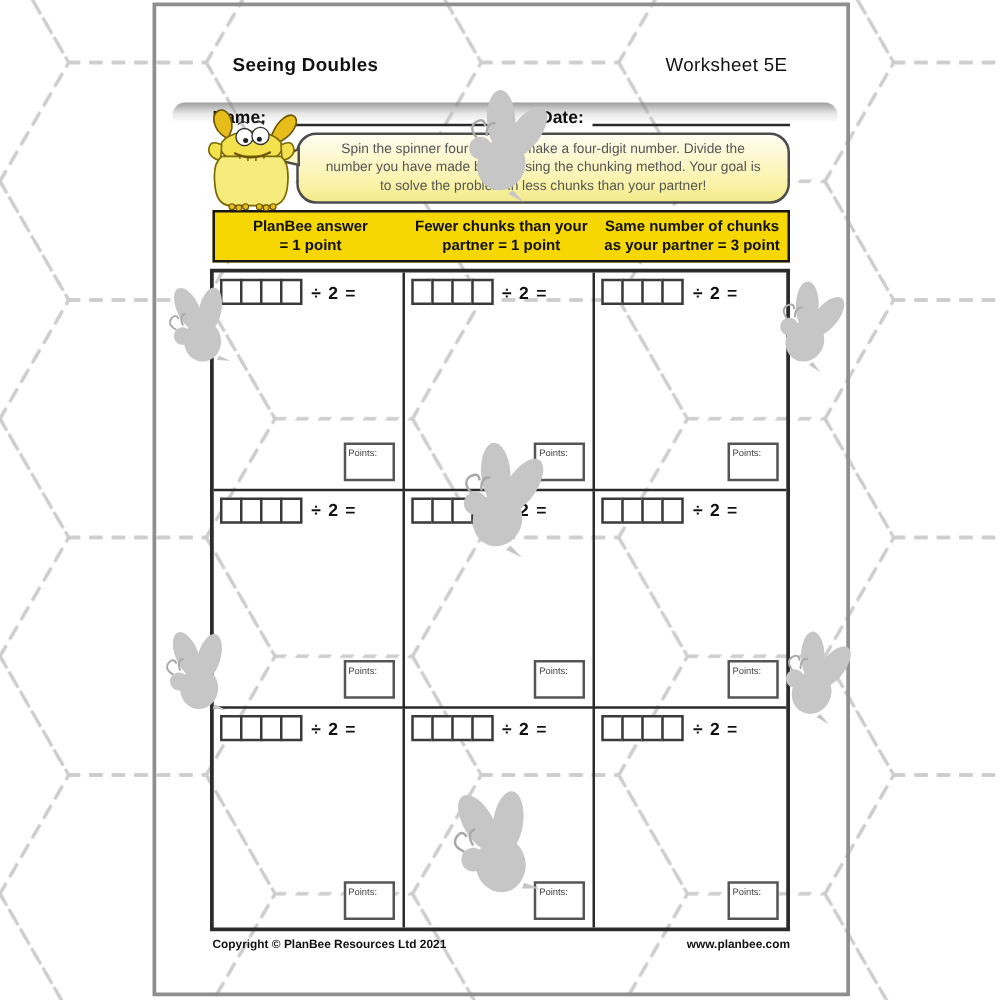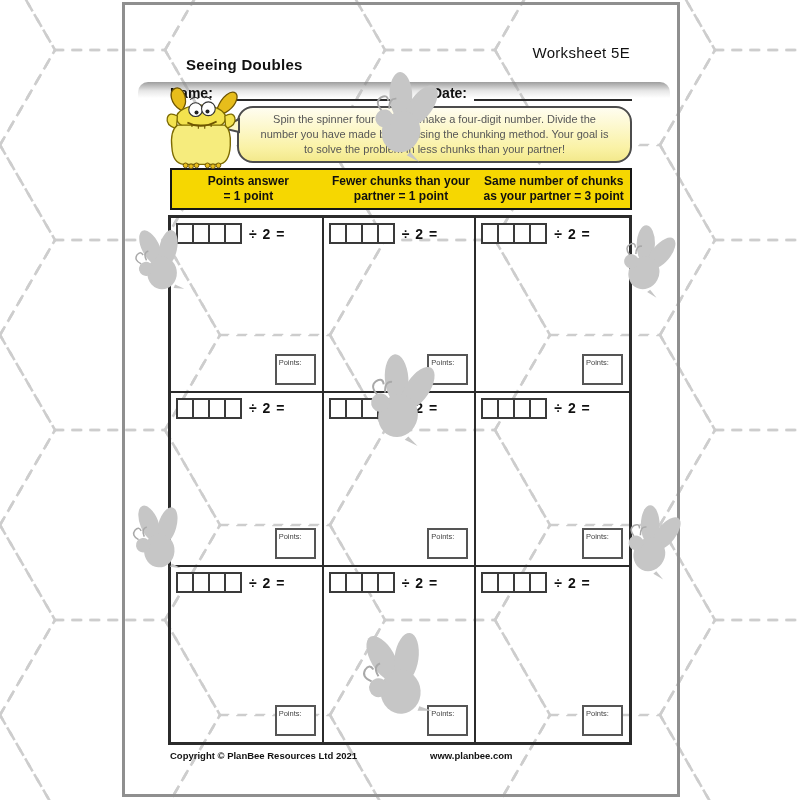--- a/index.html
+++ b/index.html
@@ -10,21 +10,21 @@
     color:#111;
   }
   .abs{position:absolute;}
   
   #hexbg{position:absolute;left:0;top:0;z-index:0;}
   
   .frame{
     position:absolute;left:122px;top:2px;width:552px;height:789px;
     border:3px solid var(--frame-gray,#8f8f8f);z-index:1;
   }
-  .title-left{left:186px;top:44px;font-size:15px;font-weight:bold;letter-spacing:.3px;z-index:3;margin-top:12px;}
+  .title-left{left:186px;top:44px;font-size:15px;font-weight:bold;letter-spacing:.3px;z-index:3;}
   .title-right{left:430px;top:44px;width:200px;text-align:right;font-size:15px;font-weight:normal;letter-spacing:.3px;z-index:3;}
   .shadow-strip{
     left:138px;top:82px;width:532px;height:16px;z-index:2;
     background:linear-gradient(to bottom, rgba(125,125,125,.75), rgba(185,185,185,.35) 55%, rgba(255,255,255,0));
     border-radius:10px 10px 0 0;
   }
   .field-label{font-size:14px;font-weight:bold;z-index:3;}
   .name-label{left:170px;top:85px;}
   .date-label{left:432px;top:85px;}
   .write-line{height:0;border-bottom:2px solid #2a2a2a;z-index:3;}
@@ -59,21 +59,21 @@
   .cell-top{position:absolute;left:5px;top:5px;display:flex;align-items:center;z-index:6;}
   .digit-boxes{display:flex;}
   .digit-box{width:14px;height:17px;border:2px solid #3a3a3a;background:#fff;margin-right:-2px;}
   .expr{margin-left:9px;font-size:14px;font-weight:bold;letter-spacing:1px;color:#111;}
   .points-box{
     position:absolute;right:6px;bottom:6px;width:41px;height:31px;box-sizing:border-box;
     border:2px solid #555;background:#fff;z-index:6;
   }
   .points-label{display:block;font-size:7.5px;color:#444;padding:2px 12px 0 2px;}
   .footer-left{left:170px;top:750px;font-size:9.5px;font-weight:bold;z-index:3;}
-  .footer-right{left:430px;top:750px;width:202px;font-size:9.5px;font-weight:bold;z-index:3;}
+  .footer-right{left:430px;top:750px;width:202px;text-align:right;font-size:9.5px;font-weight:bold;z-index:3;}
   .bee{position:absolute;z-index:4;}
   .b1{left:355px;top:68px;width:95px;height:95px;transform:rotate(12deg);}
   .b2{left:121px;top:224px;width:74px;height:74px;transform:rotate(-12deg);}
   .b3{left:608px;top:222px;width:76px;height:76px;transform:rotate(16deg);}
   .b4{left:350px;top:350px;width:98px;height:98px;transform:rotate(10deg);}
   .b5{left:118px;top:500px;width:76px;height:76px;transform:rotate(-8deg);}
   .b6{left:612px;top:502px;width:78px;height:78px;transform:rotate(14deg);}
   .b7{left:344px;top:626px;width:100px;height:100px;transform:rotate(-16deg);}
 </style>
 </head>
@@ -143,21 +143,21 @@
 
 <div class="abs bubble">
   <svg class="bubble-tail" width="18" height="18">
     <polygon points="0,11 17,2 17,15" fill="#fdf8c8" stroke="#4c4c4c" stroke-width="2"></polygon>
   </svg>
   <span>Spin the spinner four times to make a four-digit number. Divide the number you have made by two using the chunking method. Your goal is to solve the problem in less chunks than your partner!</span>
 </div>
 
 <div class="abs banner">
   <div class="banner-item">
-    <span>Points answer</span>
+    <span>PlanBee answer</span>
     <span>= 1 point</span>
   </div>
   <div class="banner-item">
     <span>Fewer chunks than your</span>
     <span>partner = 1 point</span>
   </div>
   <div class="banner-item">
     <span>Same number of chunks</span>
     <span>as your partner = 3 point</span>
   </div>

